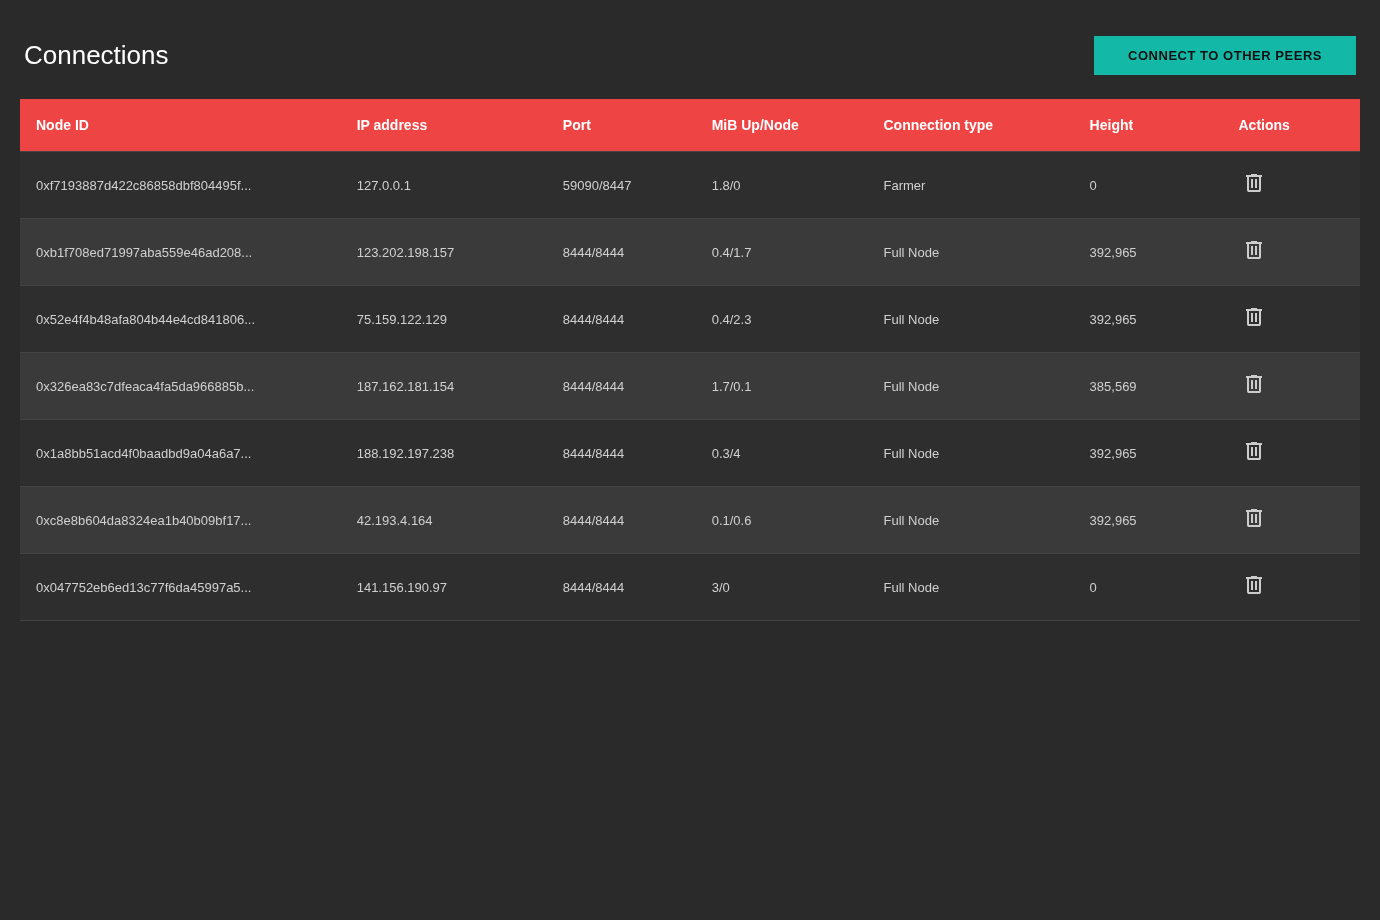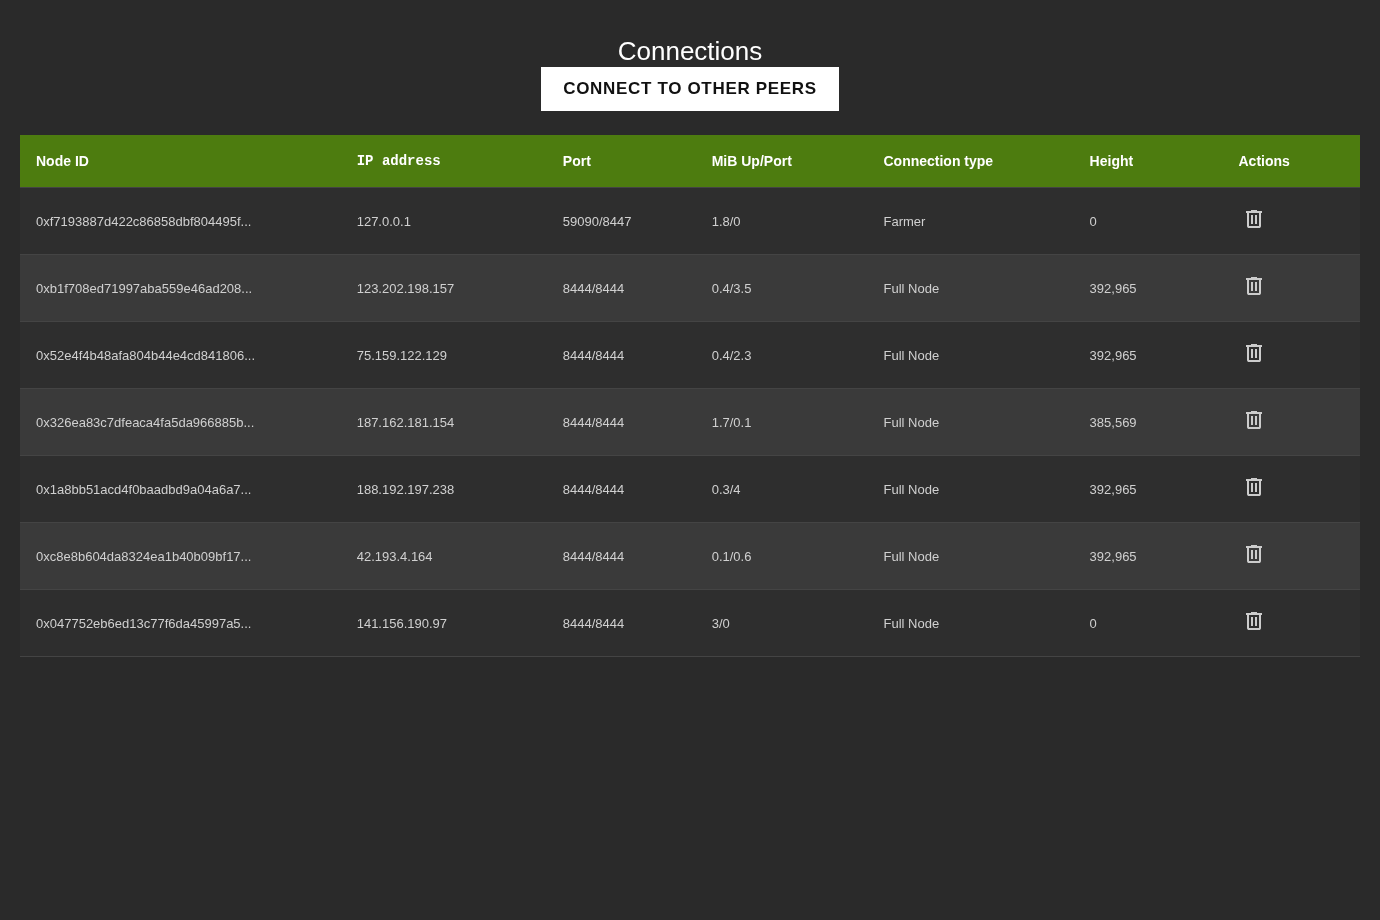--- a/index.html
+++ b/index.html
@@ -15,53 +15,52 @@
       width: 1380px;
       min-height: 920px;
       padding: 20px;
     }
 
     .page-header {
       display: flex;
       justify-content: space-between;
       align-items: center;
       padding: 16px 4px 24px 4px;
-      flex-direction: column;
     }
 
     .page-title {
       font-size: 26px;
       font-weight: 400;
       color: #ffffff;
     }
 
     .connect-btn {
-      background-color: #ffffff;
+      background-color: #14b8a6;
       color: #111111;
       border: none;
-      padding: 12px 22px;
-      font-size: 17px;
+      padding: 12px 34px;
+      font-size: 13px;
       font-weight: 600;
       letter-spacing: 0.04em;
       cursor: pointer;
       text-transform: uppercase;
     }
 
     .table-container {
       width: 100%;
       border-collapse: collapse;
     }
 
     table {
       width: 100%;
       border-collapse: collapse;
     }
 
     thead tr {
-      background-color: #4d7c0f;
+      background-color: #ef4444;
     }
 
     thead th {
       text-align: left;
       padding: 18px 16px;
       font-size: 14px;
       font-weight: 600;
       color: #ffffff;
       border-bottom: 1px solid #444;
     }
@@ -80,21 +79,20 @@
       color: #d0d0d0;
       border-bottom: 1px solid #444;
     }
 
     .col-nodeid {
       width: 280px;
     }
 
     .col-ip {
       width: 180px;
-      font-family: Liberation Mono, monospace;
     }
 
     .col-port {
       width: 130px;
     }
 
     .col-mib {
       width: 150px;
     }
 
@@ -127,21 +125,21 @@
   <button class="connect-btn">CONNECT TO OTHER PEERS</button>
 </div>
 
 <div class="table-container">
   <table>
     <thead>
       <tr>
         <th class="col-nodeid">Node ID</th>
         <th class="col-ip">IP address</th>
         <th class="col-port">Port</th>
-        <th class="col-mib">MiB Up/Port</th>
+        <th class="col-mib">MiB Up/Node</th>
         <th class="col-conntype">Connection type</th>
         <th class="col-height">Height</th>
         <th class="col-actions">Actions</th>
       </tr>
     </thead>
     <tbody id="table-body">
     <tr>
           <td>0xf7193887d422c86858dbf804495f...</td>
           <td>127.0.0.1</td>
           <td>59090/8447</td>
@@ -149,21 +147,21 @@
           <td>Farmer</td>
           <td>0</td>
           <td><button class="trash-btn"><svg width="16" height="18" viewBox="0 0 16 18" fill="none" xmlns="http://www.w3.org/2000/svg">
       <path d="M3 18C2.45 18 1.979 17.804 1.587 17.413C1.196 17.021 1 16.55 1 16V3H0V1H5V0H11V1H16V3H15V16C15 16.55 14.804 17.021 14.413 17.413C14.021 17.804 13.55 18 13 18H3ZM13 3H3V16H13V3ZM5 14H7V5H5V14ZM9 14H11V5H9V14Z" fill="#cccccc"></path>
     </svg></button></td>
         </tr>
         <tr>
           <td>0xb1f708ed71997aba559e46ad208...</td>
           <td>123.202.198.157</td>
           <td>8444/8444</td>
-          <td>0.4/3.5</td>
+          <td>0.4/1.7</td>
           <td>Full Node</td>
           <td>392,965</td>
           <td><button class="trash-btn"><svg width="16" height="18" viewBox="0 0 16 18" fill="none" xmlns="http://www.w3.org/2000/svg">
       <path d="M3 18C2.45 18 1.979 17.804 1.587 17.413C1.196 17.021 1 16.55 1 16V3H0V1H5V0H11V1H16V3H15V16C15 16.55 14.804 17.021 14.413 17.413C14.021 17.804 13.55 18 13 18H3ZM13 3H3V16H13V3ZM5 14H7V5H5V14ZM9 14H11V5H9V14Z" fill="#cccccc"></path>
     </svg></button></td>
         </tr>
         <tr>
           <td>0x52e4f4b48afa804b44e4cd841806...</td>
           <td>75.159.122.129</td>
           <td>8444/8444</td>

